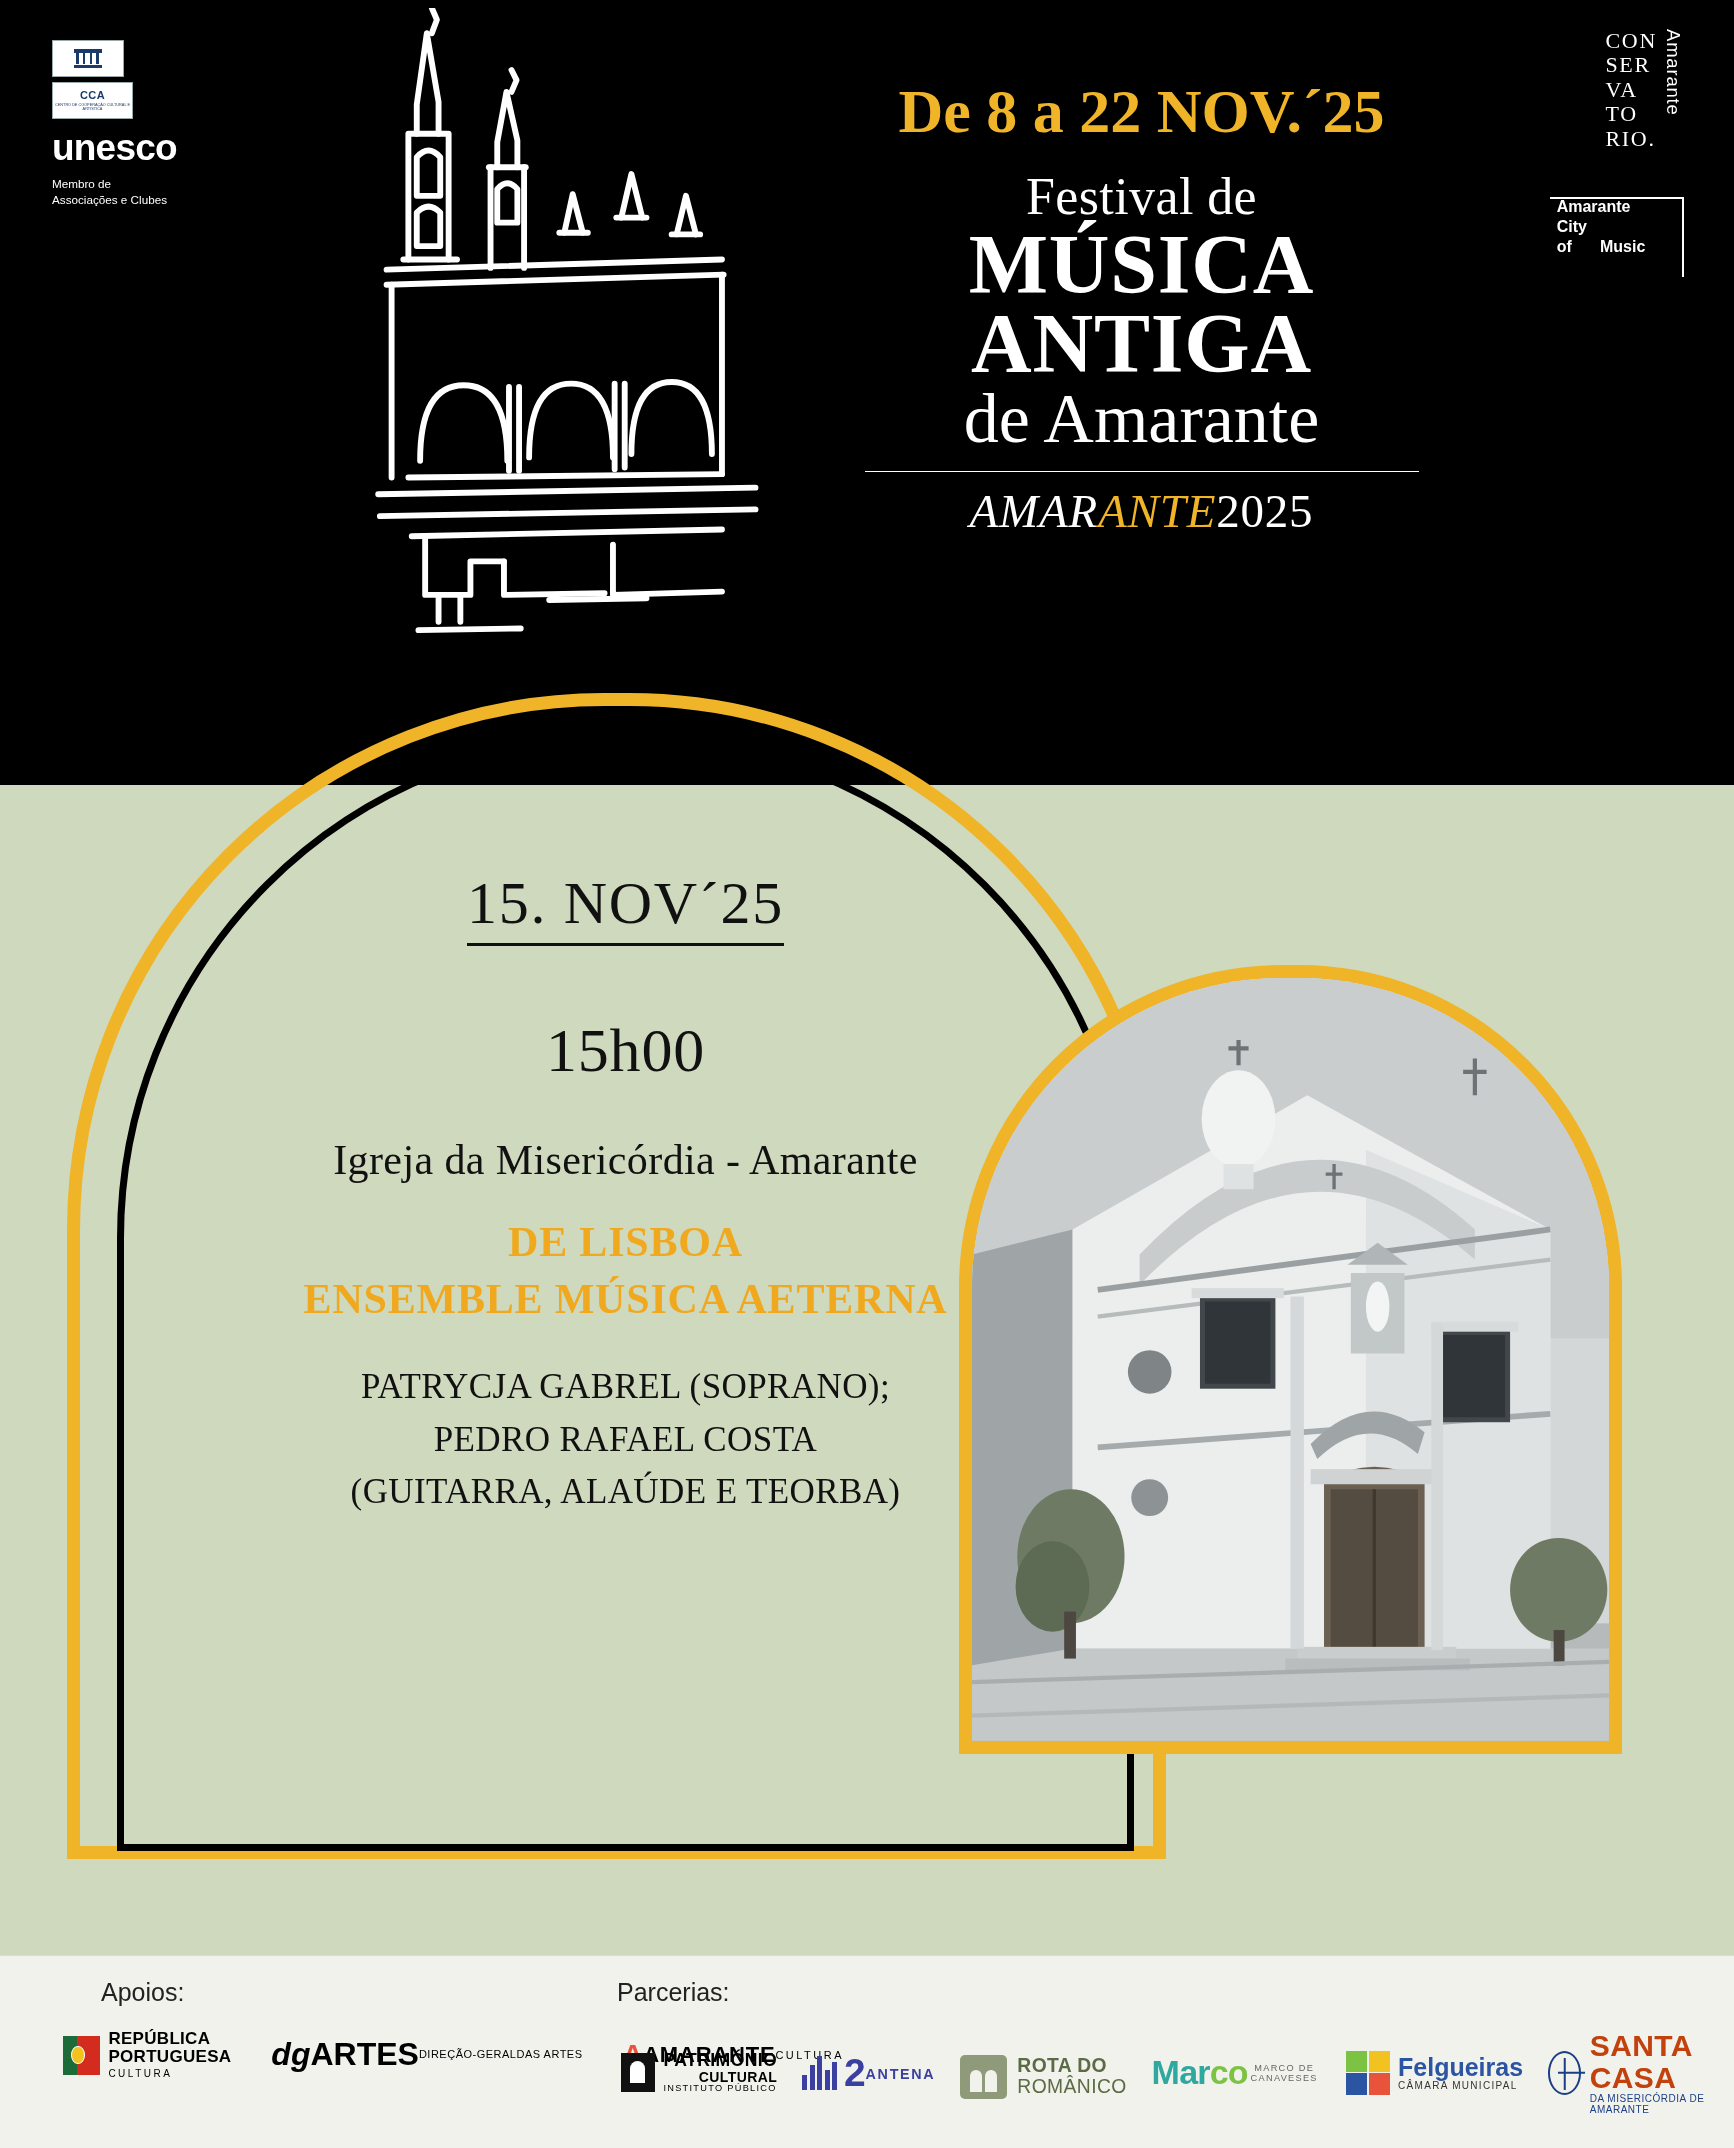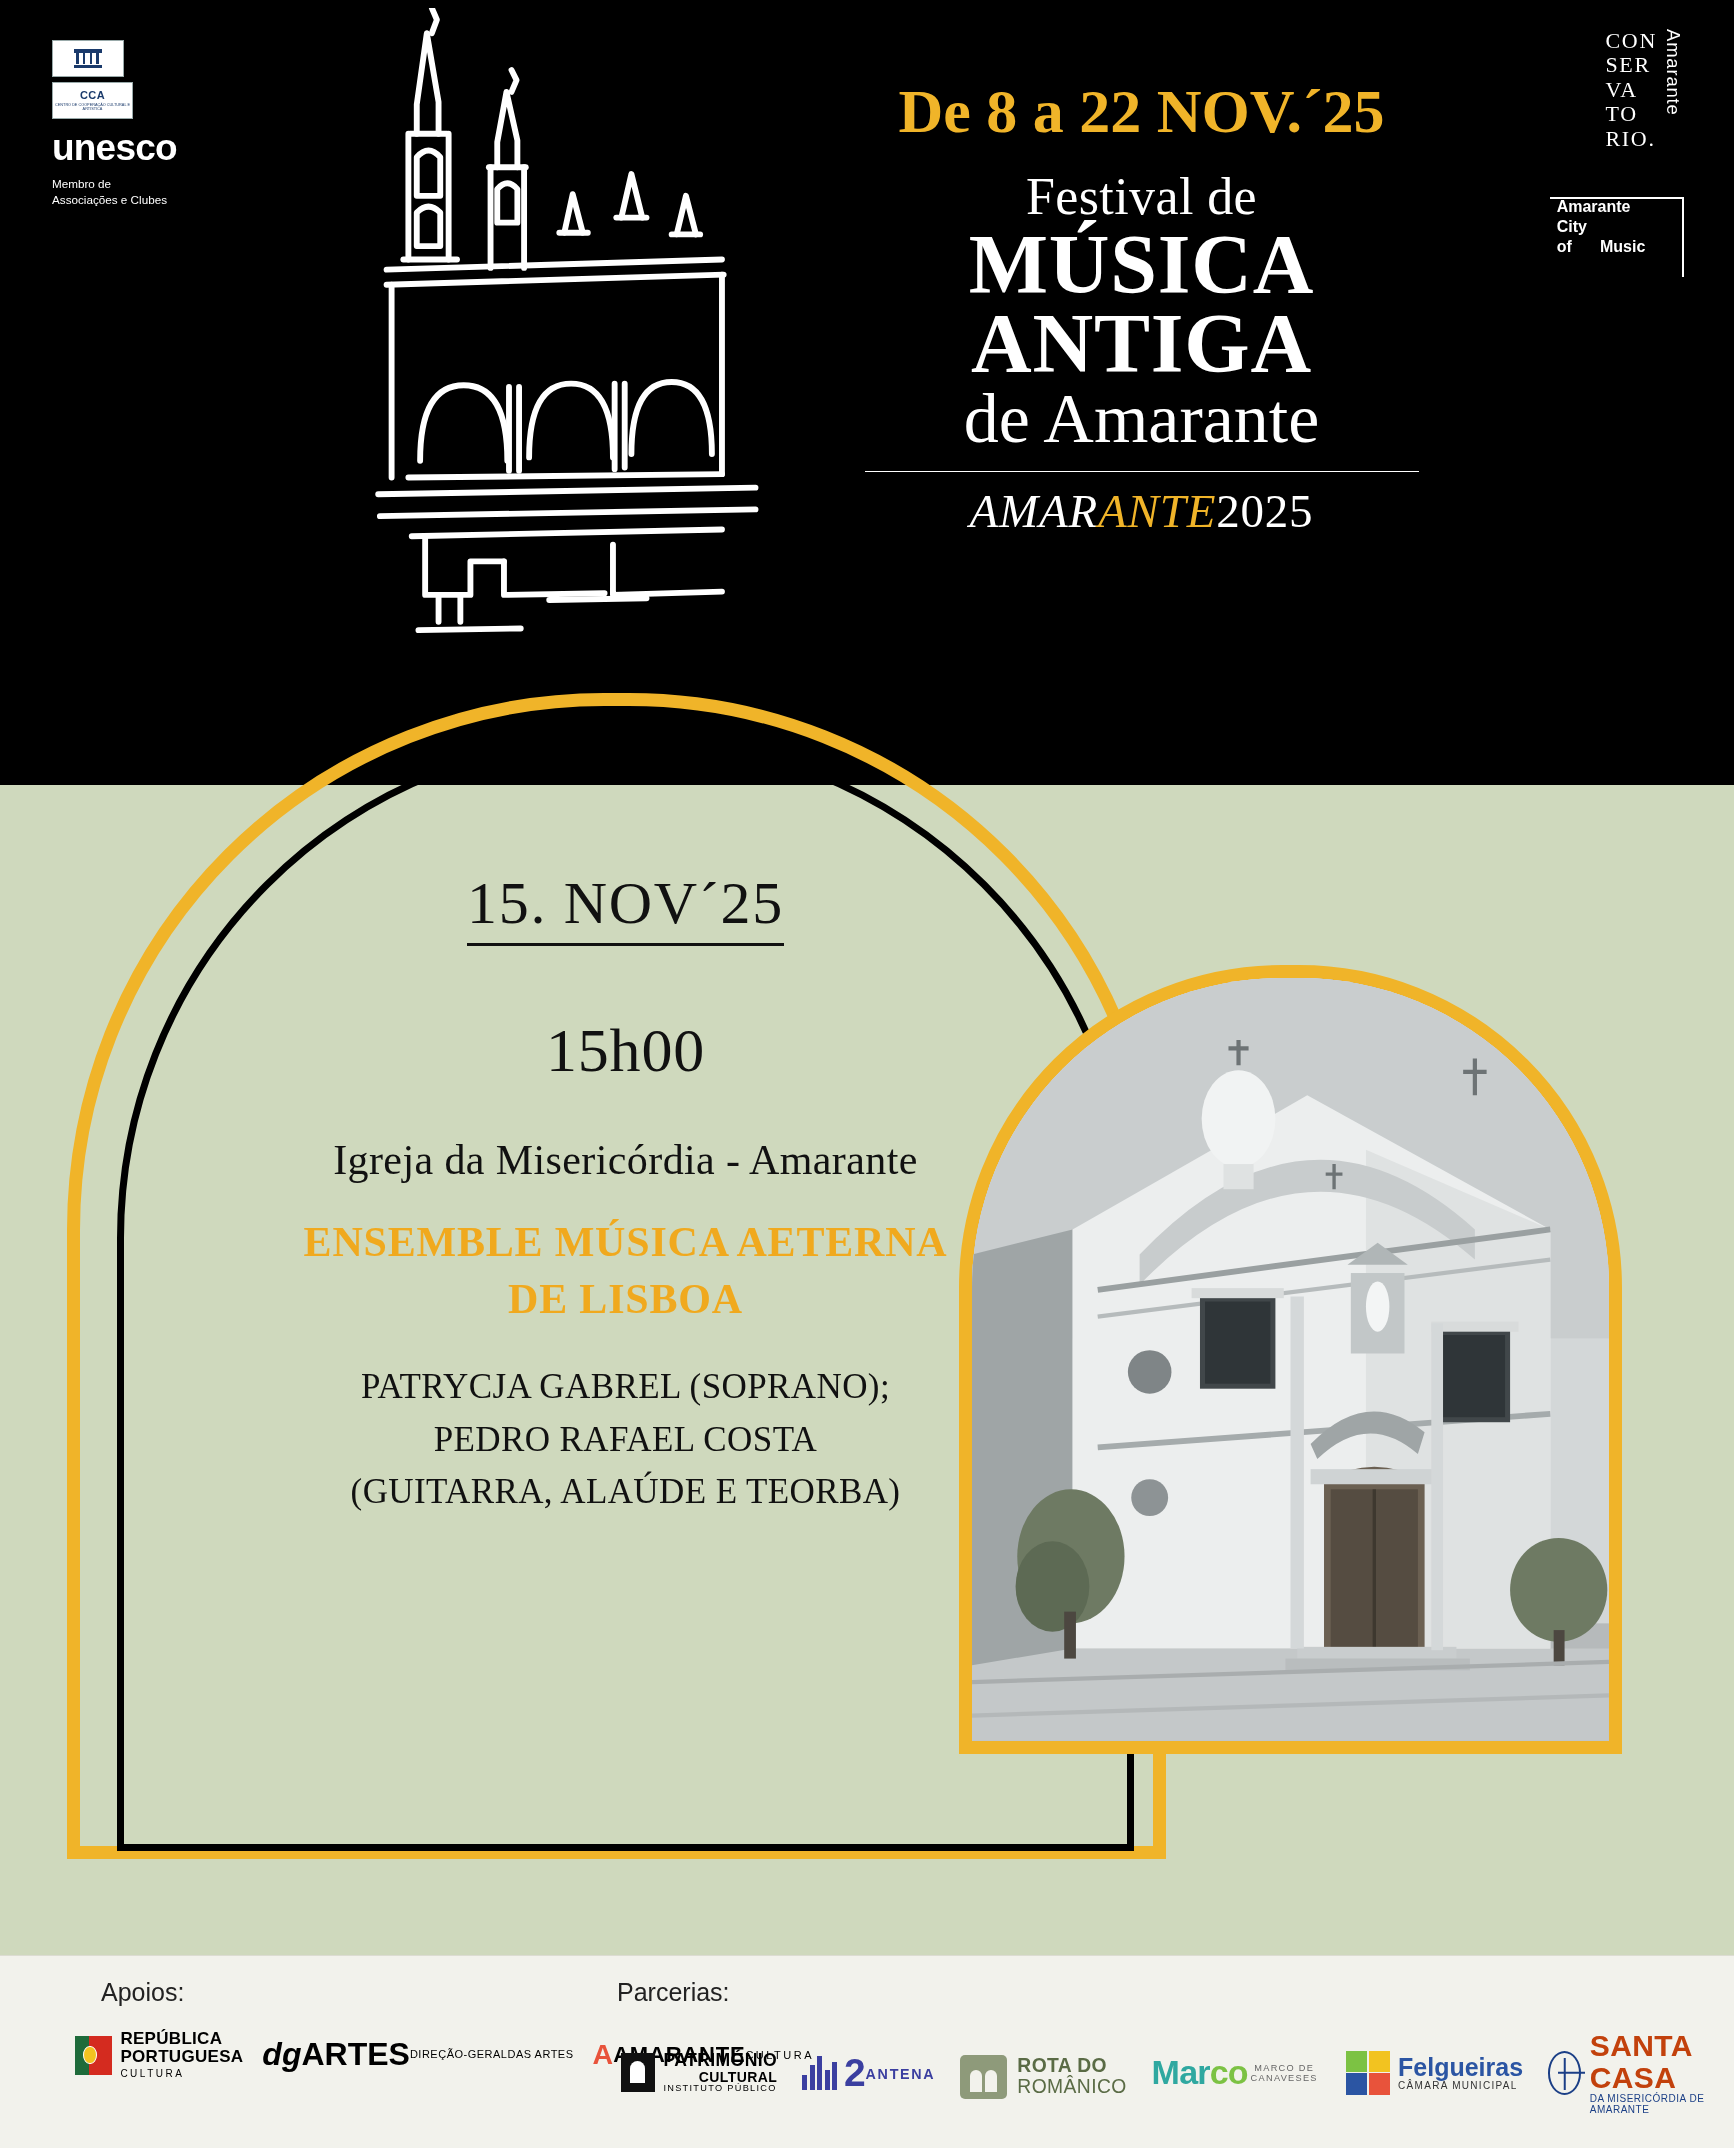--- a/index.html
+++ b/index.html
@@ -318,21 +318,21 @@
   .foot-label {
     position: absolute;
     font-family: "Liberation Sans", sans-serif;
     font-size: 25px;
     color: #222;
   }
   .lbl-apoios { left: 101px; top: 22px; }
   .lbl-parcerias { left: 617px; top: 22px; }
 
   .logo-row { position: absolute; top: 74px; display: flex; align-items: center; }
-  .row-apoios { left: 75px; gap: 19px; }
+  .row-apoios { left: 63px; gap: 40px; }
   .row-parcerias { left: 621px; gap: 25px; }
 
   .lg { display: flex; align-items: center; font-family: "Liberation Sans", sans-serif; }
   .lg-rp { flex-direction: row; gap: 8.4px; align-items: center; }
   .rp-flag { width: 37px; height: 39px; position: relative; }
   .rp-flag .green { position:absolute; left:0; top:0; width:14.3px; height:39px; background:#1e6b3a; }
   .rp-flag .red { position:absolute; left:14.3px; top:0; width:22.7px; height:39px; background:#d42b1f; }
   .rp-flag .arms { position:absolute; left:8.4px; top:10px; width:13.4px; height:18.5px; border-radius:50%; background:#f2c320; border:1.7px solid #fff; }
   .rp-text { line-height: 1.08; }
   .rp-text .t1 { font-size: 17px; font-weight: bold; letter-spacing: 0.3px; }
@@ -510,22 +510,22 @@
 
     <div class="arch-gold"></div>
     <div class="arch-black"></div>
     <div class="arch-mask"></div>
 
     <div class="content">
       <div><span class="date-line">15. NOV´25</span></div>
       <div class="time-line">15h00</div>
       <div class="venue-line">Igreja da Misericórdia - Amarante</div>
       <div class="ensemble">
+        <div>DE LISBOA</div>
         <div>ENSEMBLE MÚSICA AETERNA</div>
-        <div>DE LISBOA</div>
       </div>
       <div class="performers">
         <div>PATRYCJA GABREL (SOPRANO);</div>
         <div>PEDRO RAFAEL COSTA</div>
         <div>(GUITARRA, ALAÚDE E TEORBA)</div>
       </div>
     </div>
 
     <div class="photo-frame">
       <div class="photo-inner">

